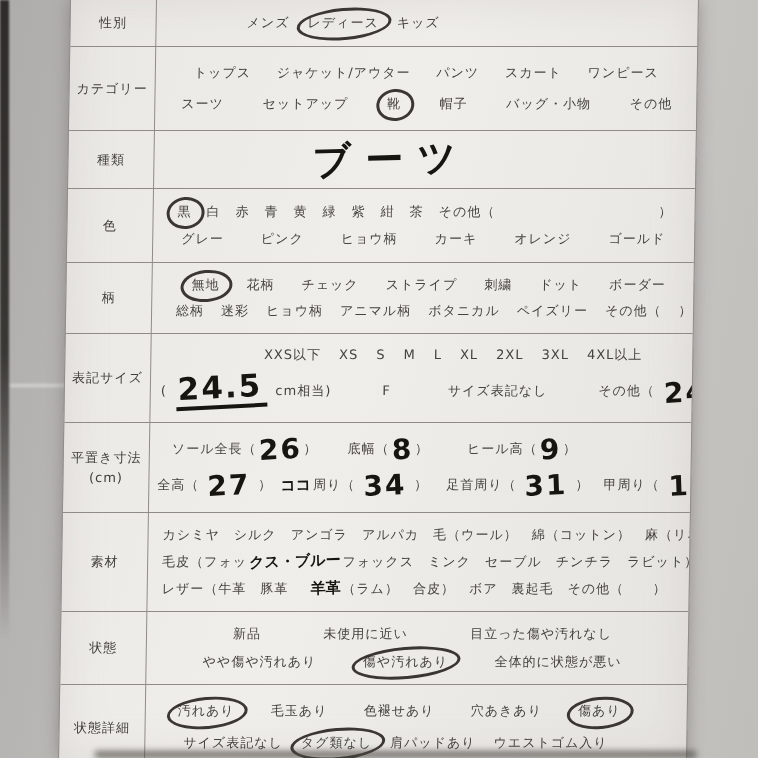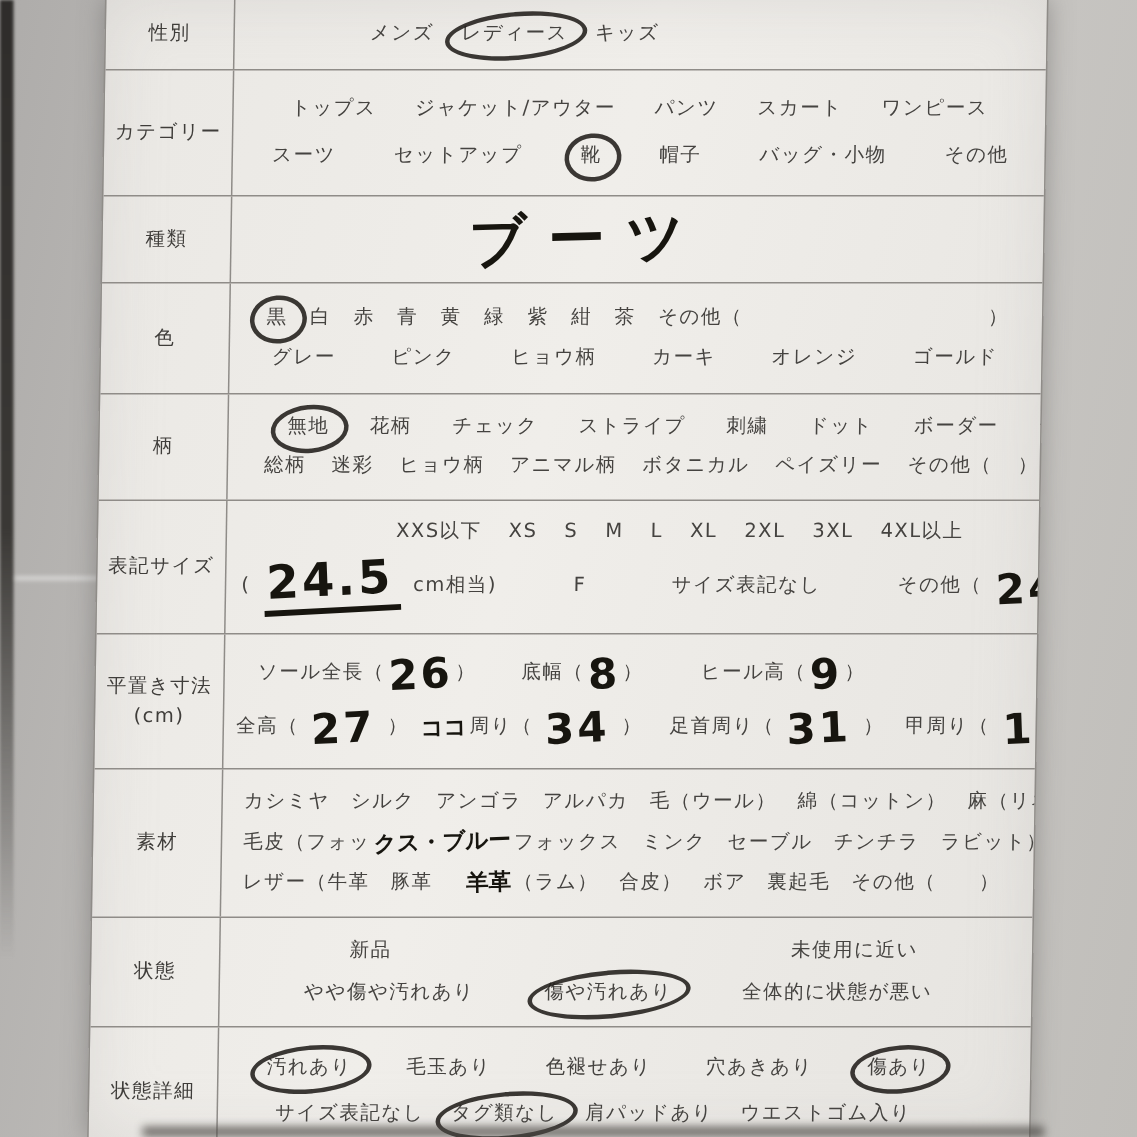--- a/index.html
+++ b/index.html
@@ -281,20 +281,21 @@
             <span class="opt push">）</span>
           </div>
         </div>
       </div>
       <div class="row">
         <div class="label-cell">状態</div>
         <div class="content-cell">
           <div class="line">
             <span class="opt">新品</span>
             <span class="opt">未使用に近い</span>
+            <span class="opt">目立った傷や汚れなし</span>
           </div>
           <div class="line">
             <span class="opt">やや傷や汚れあり</span>
             <span class="opt circled">傷や汚れあり</span>
             <span class="opt">全体的に状態が悪い</span>
           </div>
         </div>
       </div>
       <div class="row">
         <div class="label-cell">状態詳細</div>

